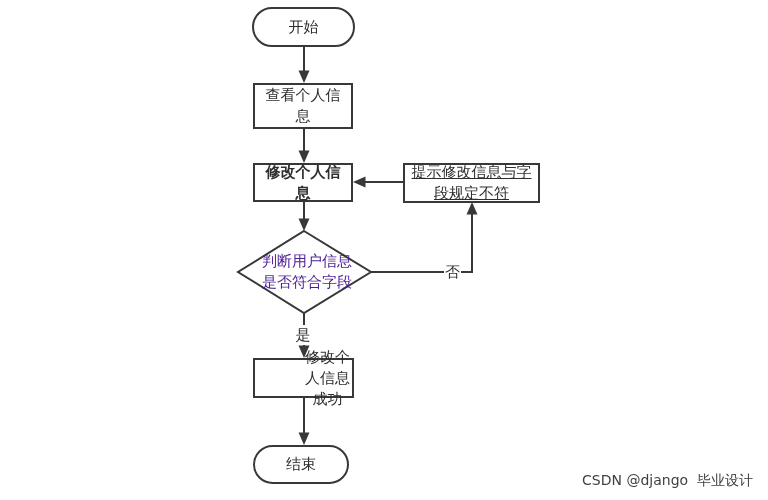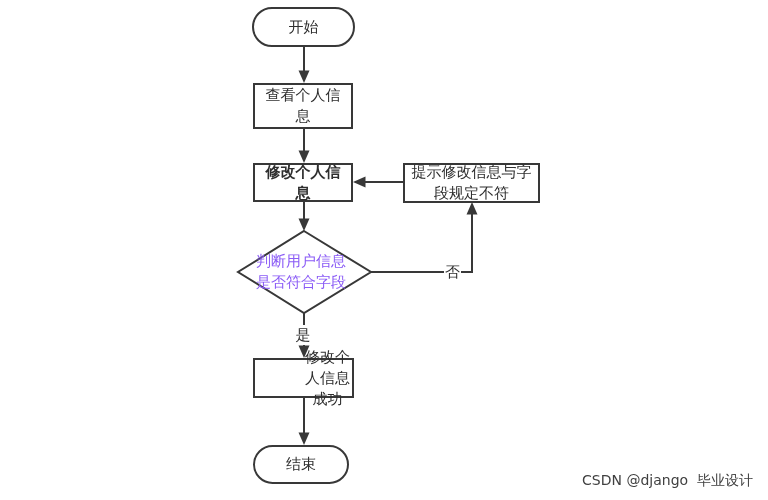--- a/index.html
+++ b/index.html
@@ -27,32 +27,32 @@
     justify-content: center;
     text-align: center;
     font-size: 15px;
     line-height: 21px;
     color: #2e2e2e;
   }
   .node .txt { display: block; }
   #n-start   { left: 252px; top: 7px;   width: 103px; height: 40px; border-radius: 20px; }
   #n-view    { left: 253px; top: 83px;  width: 100px; height: 46px; text-align: center; }
   #n-modify  { left: 253px; top: 163px; width: 100px; height: 39px; font-weight: bold; }
-  #n-prompt  { left: 403px; top: 163px; width: 137px; height: 40px; }
+  #n-prompt  { left: 403px; top: 163px; width: 137px; height: 40px; text-decoration: underline; }
   #n-success { left: 253px; top: 358px; width: 101px; height: 40px; padding-left: 48px; }
   #n-end     { left: 253px; top: 445px; width: 96px;  height: 39px; border-radius: 20px; }
   .w78  { width: 78px; }
   .w124 { width: 124px; }
   #n-decision {
     position: absolute;
     left: 256px; top: 251px; width: 96px;
-    text-align: left;
+    text-align: right;
     font-size: 15px;
     line-height: 21px;
-    color: #8b5cf6;
+    color: #4c1d95;
   }
   .edge-label {
     position: absolute;
     background: #ffffff;
     color: #2e2e2e;
     font-size: 15px;
     line-height: 20px;
     text-align: center;
   }
   #lbl-yes { left: 294px; top: 325px; width: 18px; }

